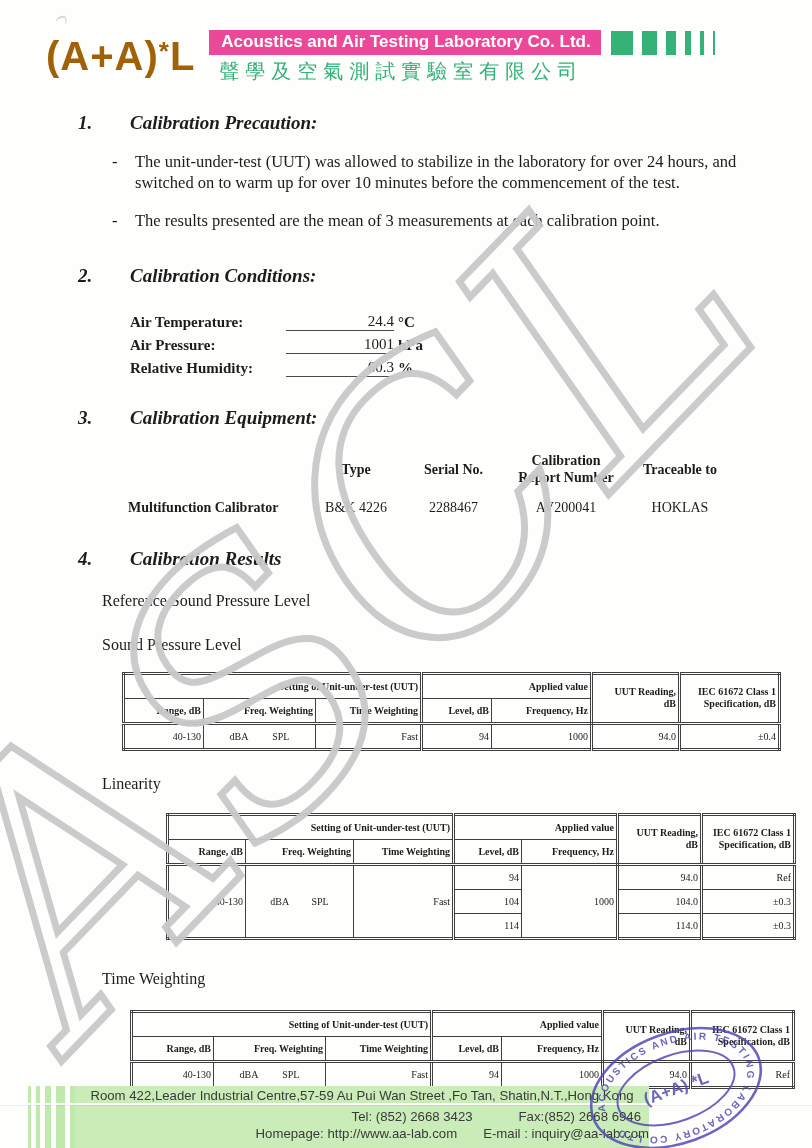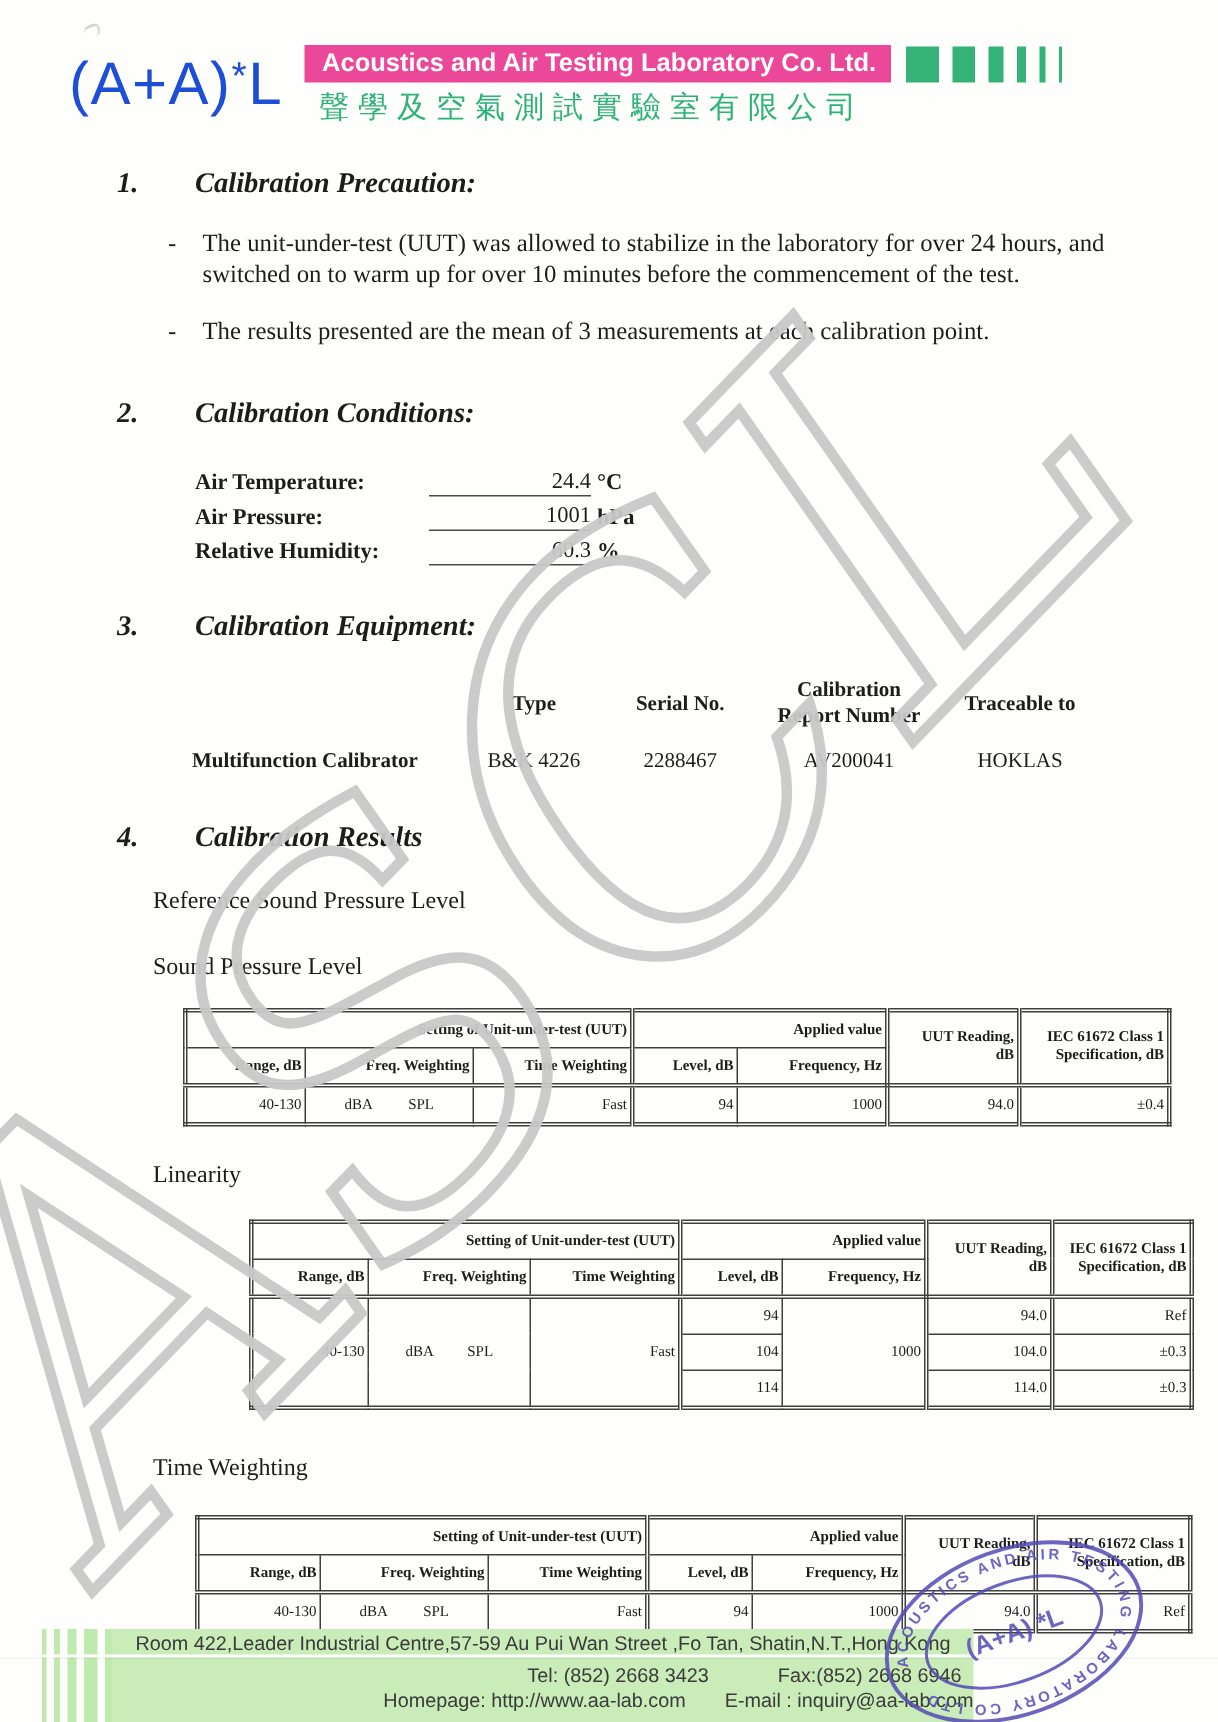--- a/index.html
+++ b/index.html
@@ -2,21 +2,21 @@
 <html><head>
 <meta charset="utf-8">
 <style>
   html,body{margin:0;padding:0;}
   .page{
     position:relative; width:812px; height:1148px; background:#fefefd;
     font-family:"Liberation Serif", serif; color:#1c1c1c; overflow:hidden;
   }
   
   .hdr{position:absolute; top:30px; left:46px; display:flex; align-items:flex-start;}
-  .logo{font-family:"Liberation Sans", sans-serif; font-weight:normal; color:#1d4ed8;
+  .logo{font-family:"Liberation Sans", sans-serif; font-weight:bold; color:#a16207;
         font-size:40px; line-height:1; letter-spacing:1px; margin-top:6px;}
   .logo sup{font-size:26px; vertical-align:10px;}
   .hdr-right{margin-left:14px;}
   .banner-row{display:flex; align-items:center;}
   .banner{background:#ec4899; color:#fff; font-family:"Liberation Sans", sans-serif;
           font-weight:bold; font-size:17px; padding:2px 10px 3px 12px; white-space:nowrap;}
   .bars{display:flex; align-items:stretch; height:24px; margin-left:10px;}
   .bars i{background:#35b277; display:block; margin-right:9px;}
   .b1{width:22px}.b2{width:15px}.b3{width:10px}.b4{width:6px}.b5{width:4px}.b6{width:2px}
   .zh{color:#2fb277; font-size:20px; letter-spacing:6px; margin-top:3px; padding-left:10px;

